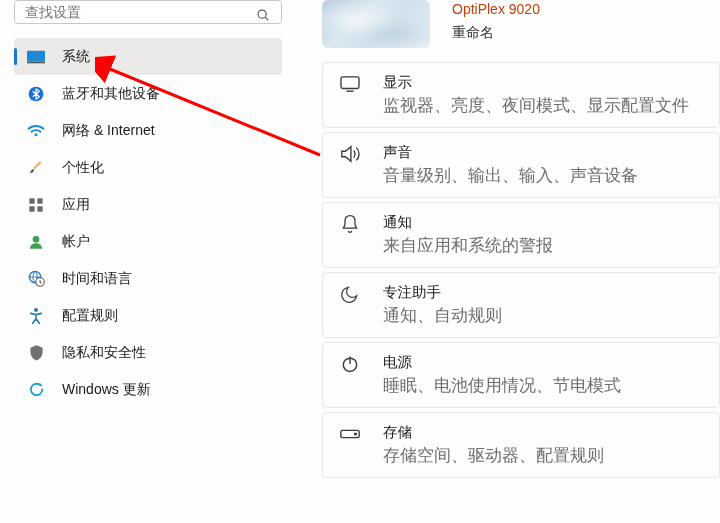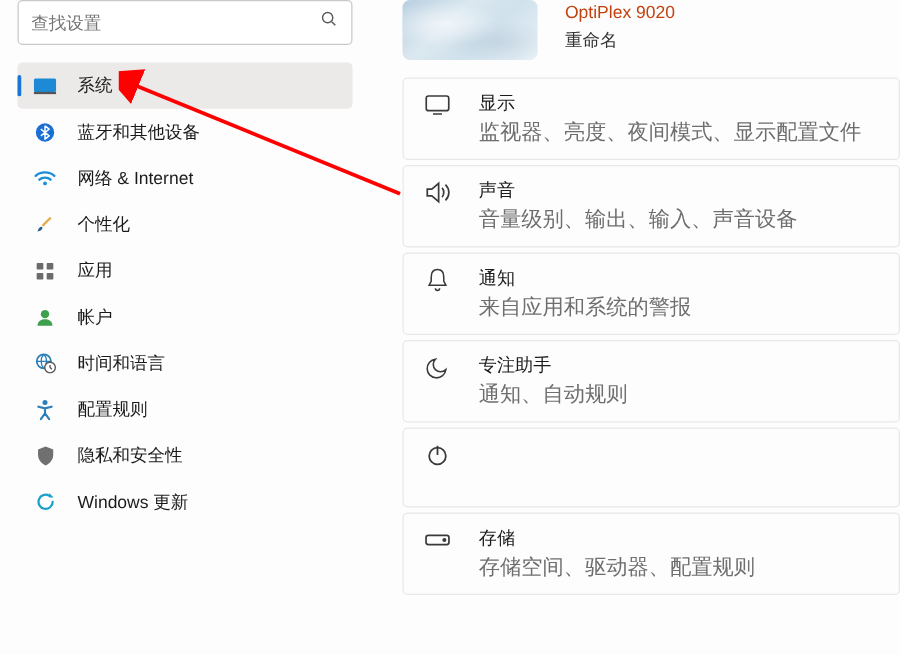--- a/index.html
+++ b/index.html
@@ -3,21 +3,21 @@
 <meta charset="utf-8">
 <style>
   * { box-sizing: border-box; margin: 0; padding: 0; }
   html, body { width: 720px; height: 523px; overflow: hidden; font-family: "Segoe UI", "Microsoft YaHei", sans-serif; background: #fdfdfd; color: #1a1a1a; }
   .root { display: flex; width: 100%; height: 100%; }
 
   
   .sidebar { width: 290px; padding: 0 0 0 14px; }
   .search-wrap { margin: 0 8px 14px 0; position: relative; }
   .search-input {
-    width: 100%; height: 36px; border: 1px solid #c9c9c9; border-radius: 4px;
+    width: 100%; height: 24px; border: 1px solid #c9c9c9; border-radius: 4px;
     padding: 0 34px 0 10px; font-size: 14px; color: #8b5cf6; background: #fff;
     outline: none;
   }
   .search-icon {
     position: absolute; right: 10px; top: 6px; width: 18px; height: 18px;
     display: flex; align-items: center; justify-content: center; color: #5a5a5a;
   }
 
   .nav-item {
     display: flex; align-items: center; height: 37px; border-radius: 4px;
@@ -251,20 +251,24 @@
         </div>
       </div>
 
       <div class="card">
         <span class="card-icon">
           <svg width="20" height="20" viewBox="0 0 24 24" fill="none" stroke="currentColor" stroke-width="1.7">
               <circle cx="12" cy="13" r="8"></circle>
               <line x1="12" y1="3" x2="12" y2="12"></line>
             </svg>
         </span>
+        <div class="card-text">
+          <div class="card-title">电源</div>
+          <div class="card-sub">睡眠、电池使用情况、节电模式</div>
+        </div>
       </div>
 
       <div class="card">
         <span class="card-icon">
           <svg width="22" height="12" viewBox="0 0 24 12" fill="none" stroke="currentColor" stroke-width="1.5">
               <rect x="2" y="2" width="20" height="8" rx="2"></rect>
               <circle cx="18" cy="6" r="1" fill="currentColor"></circle>
             </svg>
         </span>
         <div class="card-text">

